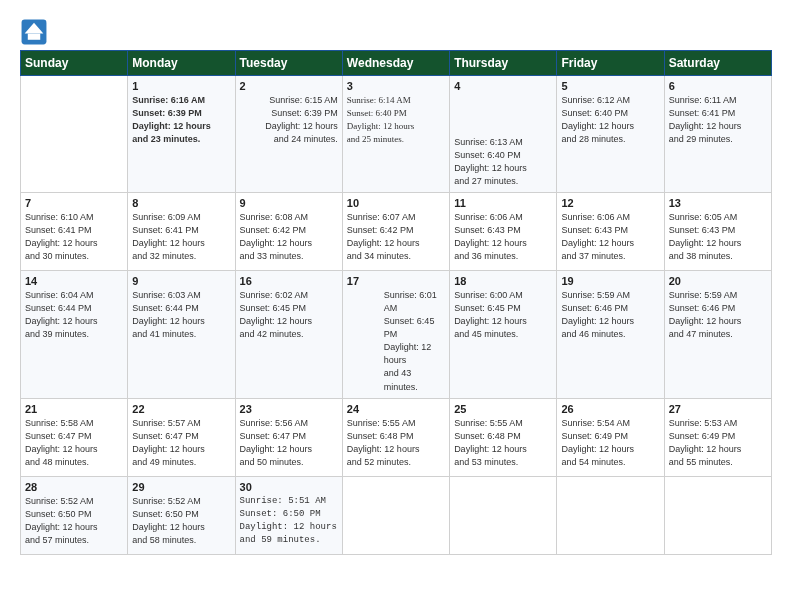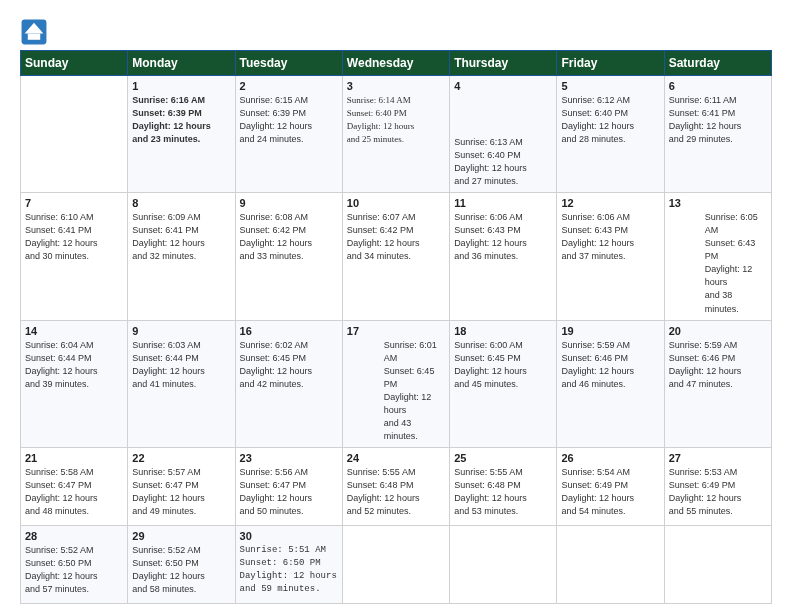--- a/index.html
+++ b/index.html
@@ -130,21 +130,21 @@
           <td class="empty-cell"></td>
           <td>
             <span class="day-num">1</span>
             <div class="cell-info" style="white-space: pre-line; font-weight: bold;">Sunrise: 6:16 AM
 Sunset: 6:39 PM
 Daylight: 12 hours
 and 23 minutes.</div>
           </td>
           <td>
             <span class="day-num">2</span>
-            <div class="cell-info" style="white-space: pre-line;">Sunrise: 6:15 AM
+            <div class="cell-info" style="white-space: pre-line; text-align: right;">Sunrise: 6:15 AM
 Sunset: 6:39 PM
 Daylight: 12 hours
 and 24 minutes.</div>
           </td>
           <td>
             <span class="day-num">3</span>
             <div class="cell-info" style="white-space: pre-line; font-family: Liberation Serif, serif;">Sunrise: 6:14 AM
 Sunset: 6:40 PM
 Daylight: 12 hours
 and 25 minutes.</div>
@@ -209,21 +209,21 @@
           </td>
           <td>
             <span class="day-num">12</span>
             <div class="cell-info" style="white-space: pre-line;">Sunrise: 6:06 AM
 Sunset: 6:43 PM
 Daylight: 12 hours
 and 37 minutes.</div>
           </td>
           <td>
             <span class="day-num">13</span>
-            <div class="cell-info" style="white-space: pre-line; margin-left: 36px;">Sunrise: 6:05 AM
+            <div class="cell-info" style="white-space: pre-line;">Sunrise: 6:05 AM
 Sunset: 6:43 PM
 Daylight: 12 hours
 and 38 minutes.</div>
           </td>
         </tr>
         <tr>
           <td>
             <span class="day-num">14</span>
             <div class="cell-info" style="white-space: pre-line;">Sunrise: 6:04 AM
 Sunset: 6:44 PM

